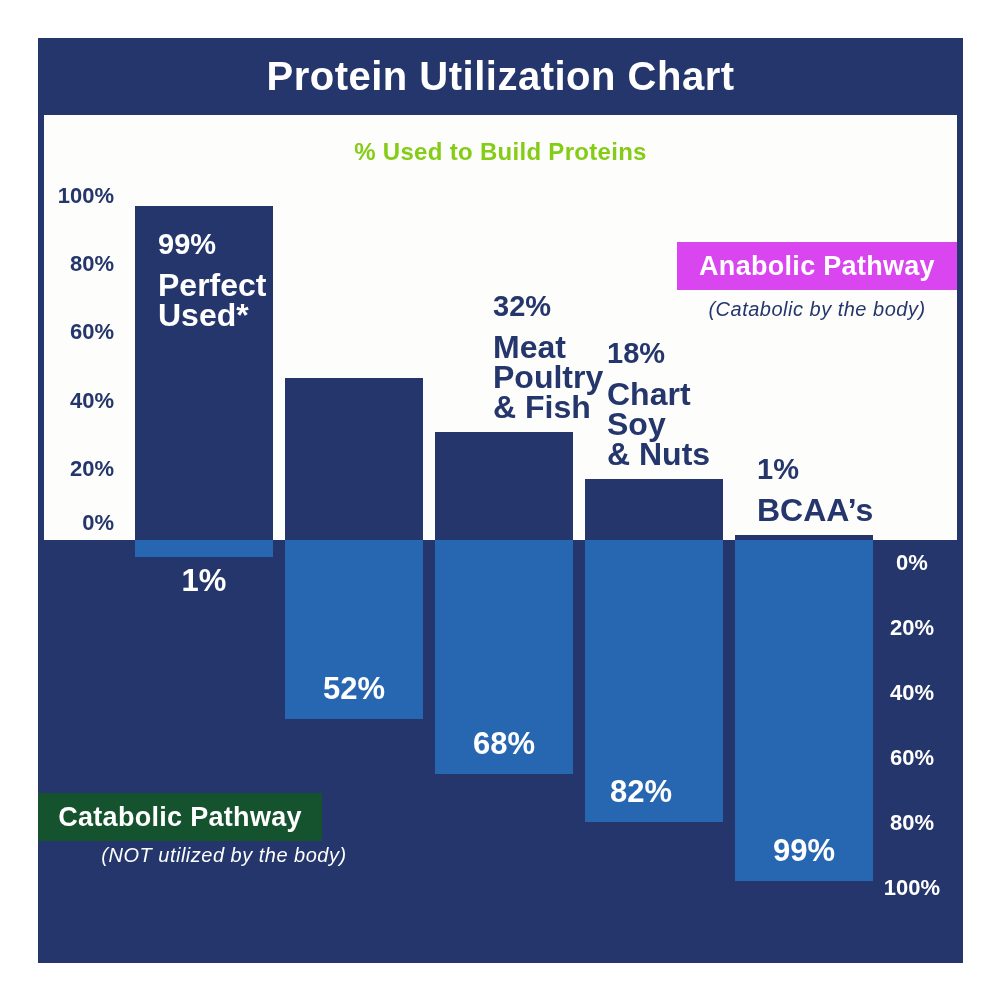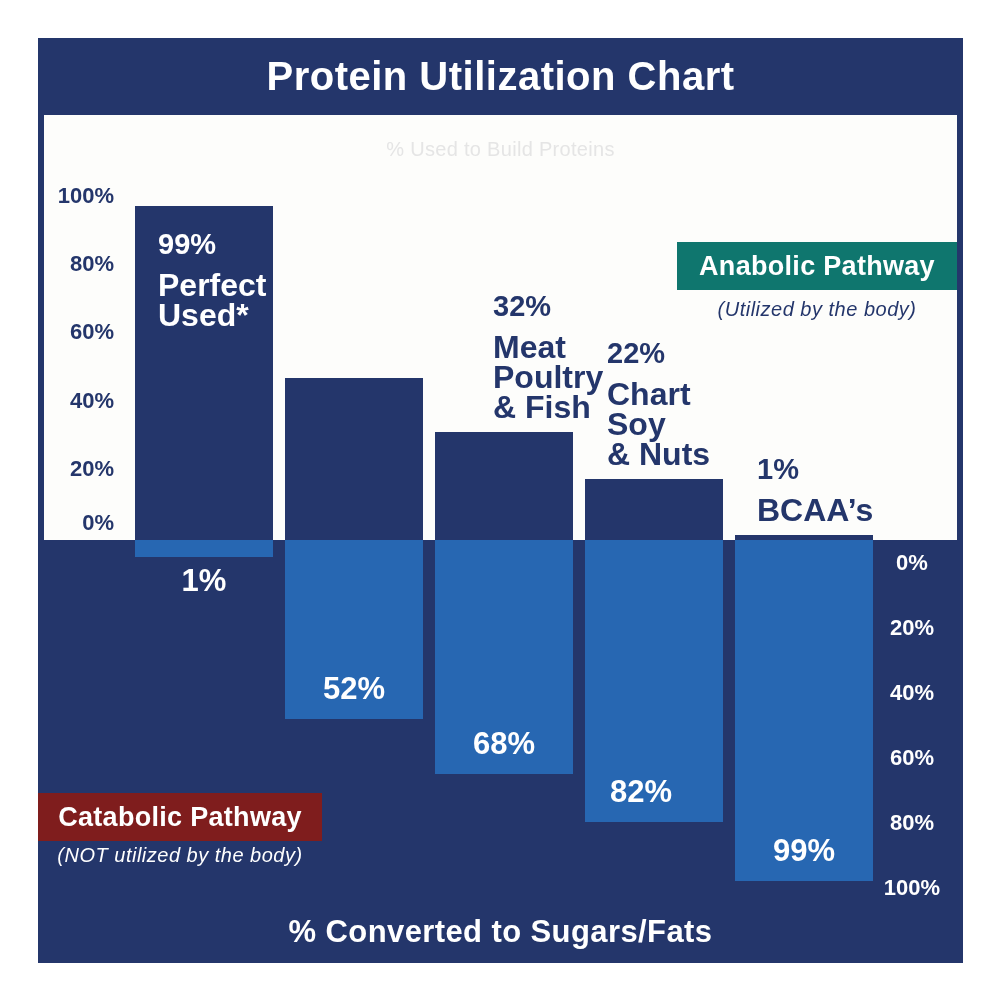--- a/index.html
+++ b/index.html
@@ -1,64 +1,63 @@
 <!DOCTYPE html>
 <html><head>
 <meta charset="utf-8">
 <style>
   html,body{margin:0;padding:0;background:#ffffff;width:1001px;height:1001px;
     font-family:"Liberation Sans",sans-serif;}
   .panel{position:absolute;left:38px;top:38px;width:925px;height:925px;background:#24366b;overflow:hidden;}
   .title-bar{position:absolute;left:0;top:0;right:0;height:77px;display:flex;align-items:center;justify-content:center;}
   .title-bar .t{color:#ffffff;font-size:40px;font-weight:700;letter-spacing:.5px;}
   .upper-area{position:absolute;left:6px;right:6px;top:77px;height:425px;background:#fdfdfb;}
-  .subtitle{position:absolute;left:0;right:0;top:100px;text-align:center;color:#e5e5e5;
-    font-size:20px;font-weight:400;letter-spacing:.3px;}
+  .subtitle{position:absolute;left:0;right:0;top:100px;text-align:center;color:#84cc16;
+    font-size:24px;font-weight:700;letter-spacing:.3px;}
   .tick{position:absolute;height:26px;line-height:26px;font-family:Liberation Sans, sans-serif;
     font-weight:700;font-size:22px;}
   .tick-upper{left:4px;width:72px;text-align:right;color:#24366b;}
   .tick-lower{left:834px;width:80px;text-align:center;color:#ffffff;}
   .bar-up{position:absolute;background:#24366b;}
   .bar-down{position:absolute;background:#2767b2;}
   .up-label{position:absolute;color:#24366b;font-weight:700;white-space:nowrap;}
   .up-label .pct{font-size:29px;margin-bottom:9px;}
   .up-label .nm{font-size:32px;line-height:30px;}
   .up-label.inside{color:#ffffff;}
   .down-label{position:absolute;color:#ffffff;font-weight:700;font-size:31px;text-align:center;}
   .legend-box{position:absolute;display:flex;align-items:center;justify-content:center;
     color:#ffffff;font-size:27px;font-weight:700;letter-spacing:.3px;}
-  .anabolic-box{left:639px;top:204px;width:280px;height:48px;background:#0f766e;}
-  .catabolic-box{left:0;top:755px;width:284px;height:48px;background:#7f1d1d;}
+  .anabolic-box{left:639px;top:204px;width:280px;height:48px;background:#d946ef;}
+  .catabolic-box{left:0;top:755px;width:284px;height:48px;background:#14532d;}
   .caption{position:absolute;font-style:italic;font-weight:500;font-size:20px;text-align:center;letter-spacing:.5px;}
   .anabolic-caption{left:639px;top:260px;width:280px;color:#24366b;}
-  .catabolic-caption{left:0;top:806px;width:284px;color:#ffffff;}
+  .catabolic-caption{left:0;top:806px;width:284px;color:#ffffff;padding-left:44px;}
   .bottom-title{position:absolute;left:0;right:0;top:876px;text-align:center;color:#ffffff;
     font-size:31px;font-weight:700;letter-spacing:.4px;}
 </style>
 </head>
 <body>
 
 <div class="panel" id="panel">
   <div class="upper-area"></div>
   <div class="title-bar">
     <div class="t">Protein Utilization Chart</div>
   </div>
   <div class="subtitle">% Used to Build Proteins</div>
 
   <div class="legend-box anabolic-box">
     <span>Anabolic Pathway</span>
   </div>
-  <div class="caption anabolic-caption">(Utilized by the body)</div>
+  <div class="caption anabolic-caption">(Catabolic by the body)</div>
 
   <div class="legend-box catabolic-box">
     <span>Catabolic Pathway</span>
   </div>
   <div class="caption catabolic-caption">(NOT utilized by the body)</div>
 
-  <div class="bottom-title">% Converted to Sugars/Fats</div>
 <div class="tick tick-upper" style="top: 145px;">100%</div>
     <div class="tick tick-upper" style="top: 213px;">80%</div>
     <div class="tick tick-upper" style="top: 281px;">60%</div>
     <div class="tick tick-upper" style="top: 350px;">40%</div>
     <div class="tick tick-upper" style="top: 418px;">20%</div>
     <div class="tick tick-upper" style="top: 472px;">0%</div>
     <div class="tick tick-lower" style="top: 512px;">0%</div>
     <div class="tick tick-lower" style="top: 577px;">20%</div>
     <div class="tick tick-lower" style="top: 642px;">40%</div>
     <div class="tick tick-lower" style="top: 707px;">60%</div>
@@ -80,21 +79,21 @@
     <div class="up-label" style="left: 419px; bottom: 541px; margin-left: 36px;">
       <div class="pct">32%</div>
       <div class="nm">Meat</div>
       <div class="nm">Poultry</div>
       <div class="nm">&amp; Fish</div>
     </div>
     <div class="down-label" style="left: 397px; width: 138px; bottom: 201px;">68%</div>
     <div class="bar-up" style="left: 547px; width: 138px; bottom: 423px; height: 61px;"></div>
     <div class="bar-down" style="left: 547px; width: 138px; top: 502px; height: 282px;"></div>
     <div class="up-label" style="left: 569px; bottom: 494px;">
-      <div class="pct">22%</div>
+      <div class="pct">18%</div>
       <div class="nm">Chart</div>
       <div class="nm">Soy</div>
       <div class="nm">&amp; Nuts</div>
     </div>
     <div class="down-label" style="left: 547px; width: 112px; bottom: 153px;">82%</div>
     <div class="bar-up" style="left: 697px; width: 138px; bottom: 423px; height: 5px;"></div>
     <div class="bar-down" style="left: 697px; width: 138px; top: 502px; height: 341px;"></div>
     <div class="up-label" style="left: 719px; bottom: 438px;">
       <div class="pct">1%</div>
       <div class="nm">BCAA’s</div>

